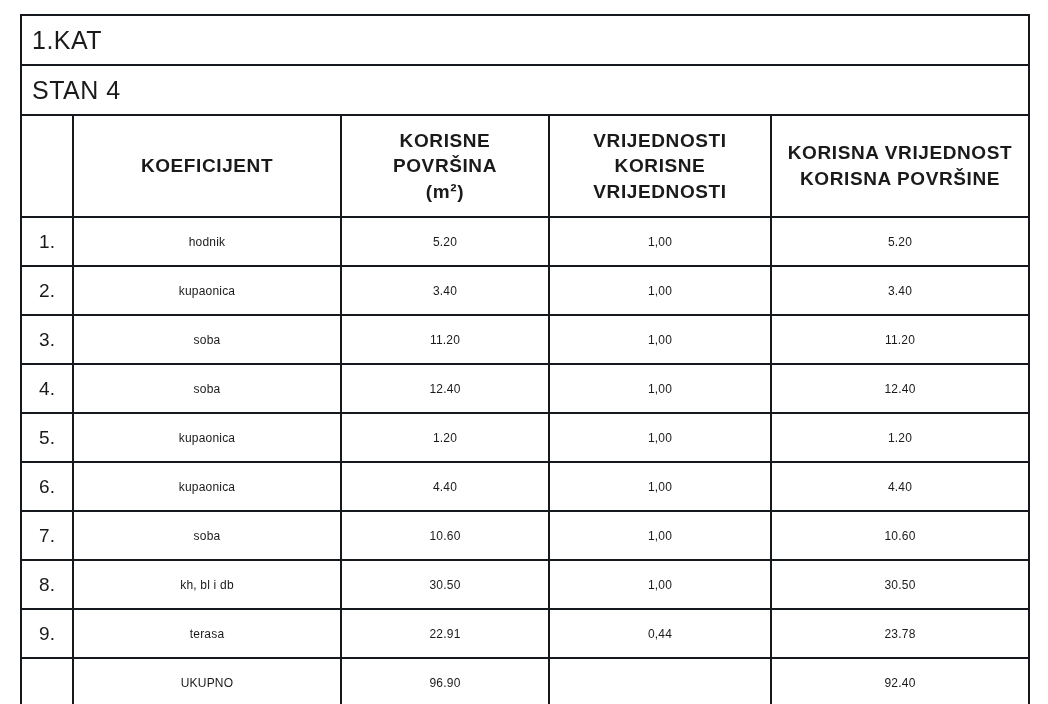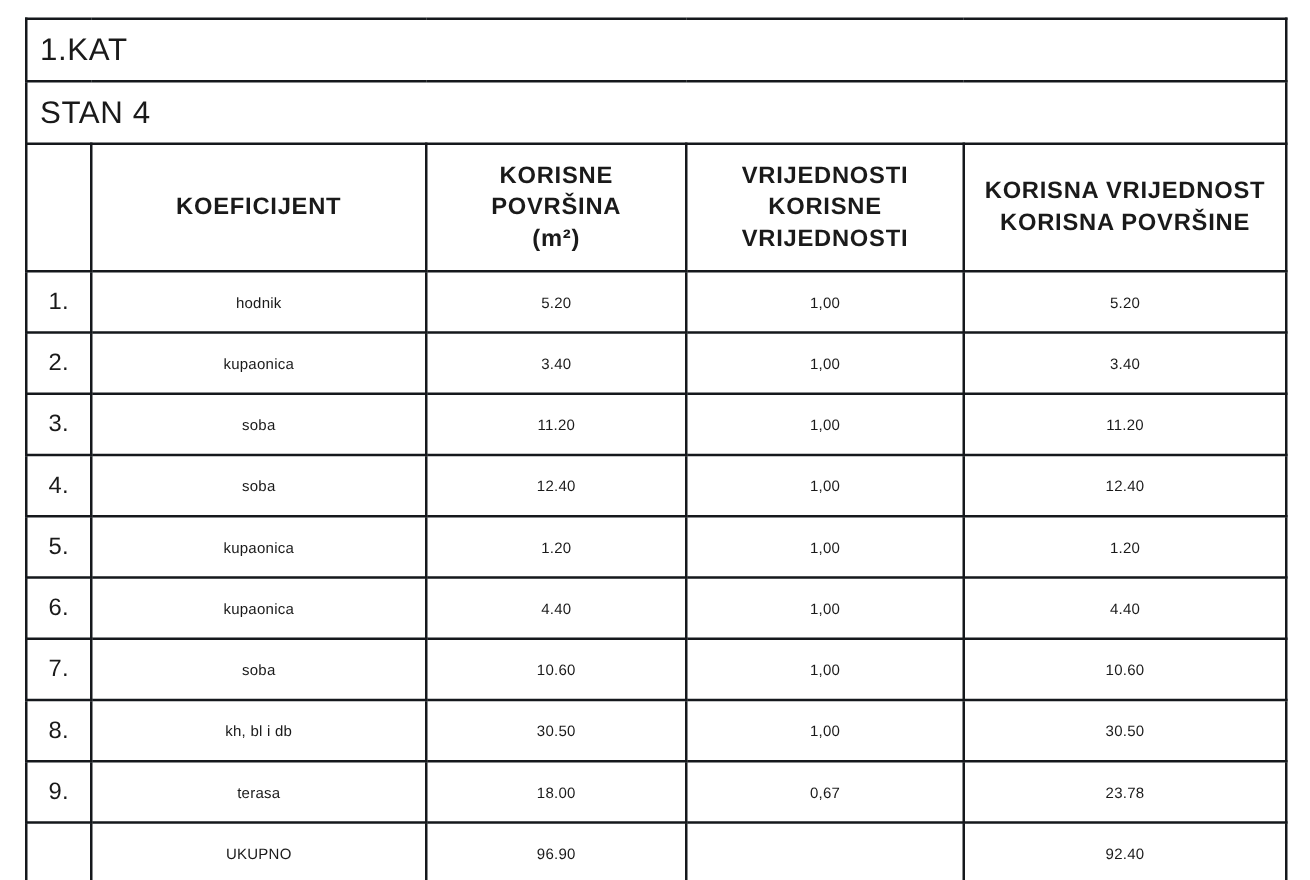--- a/index.html
+++ b/index.html
@@ -160,22 +160,22 @@
       <tr class="data-row">
         <td class="idx">8.</td>
         <td>kh, bl i db</td>
         <td>30.50</td>
         <td>1,00</td>
         <td>30.50</td>
       </tr>
       <tr class="data-row">
         <td class="idx">9.</td>
         <td>terasa</td>
-        <td>18.00</td>
-        <td>0,67</td>
+        <td>22.91</td>
+        <td>0,44</td>
         <td>23.78</td>
       </tr>
 
       <tr class="total-row">
         <td class="idx"></td>
         <td>UKUPNO</td>
         <td>96.90</td>
         <td></td>
         <td>92.40</td>
       </tr>

